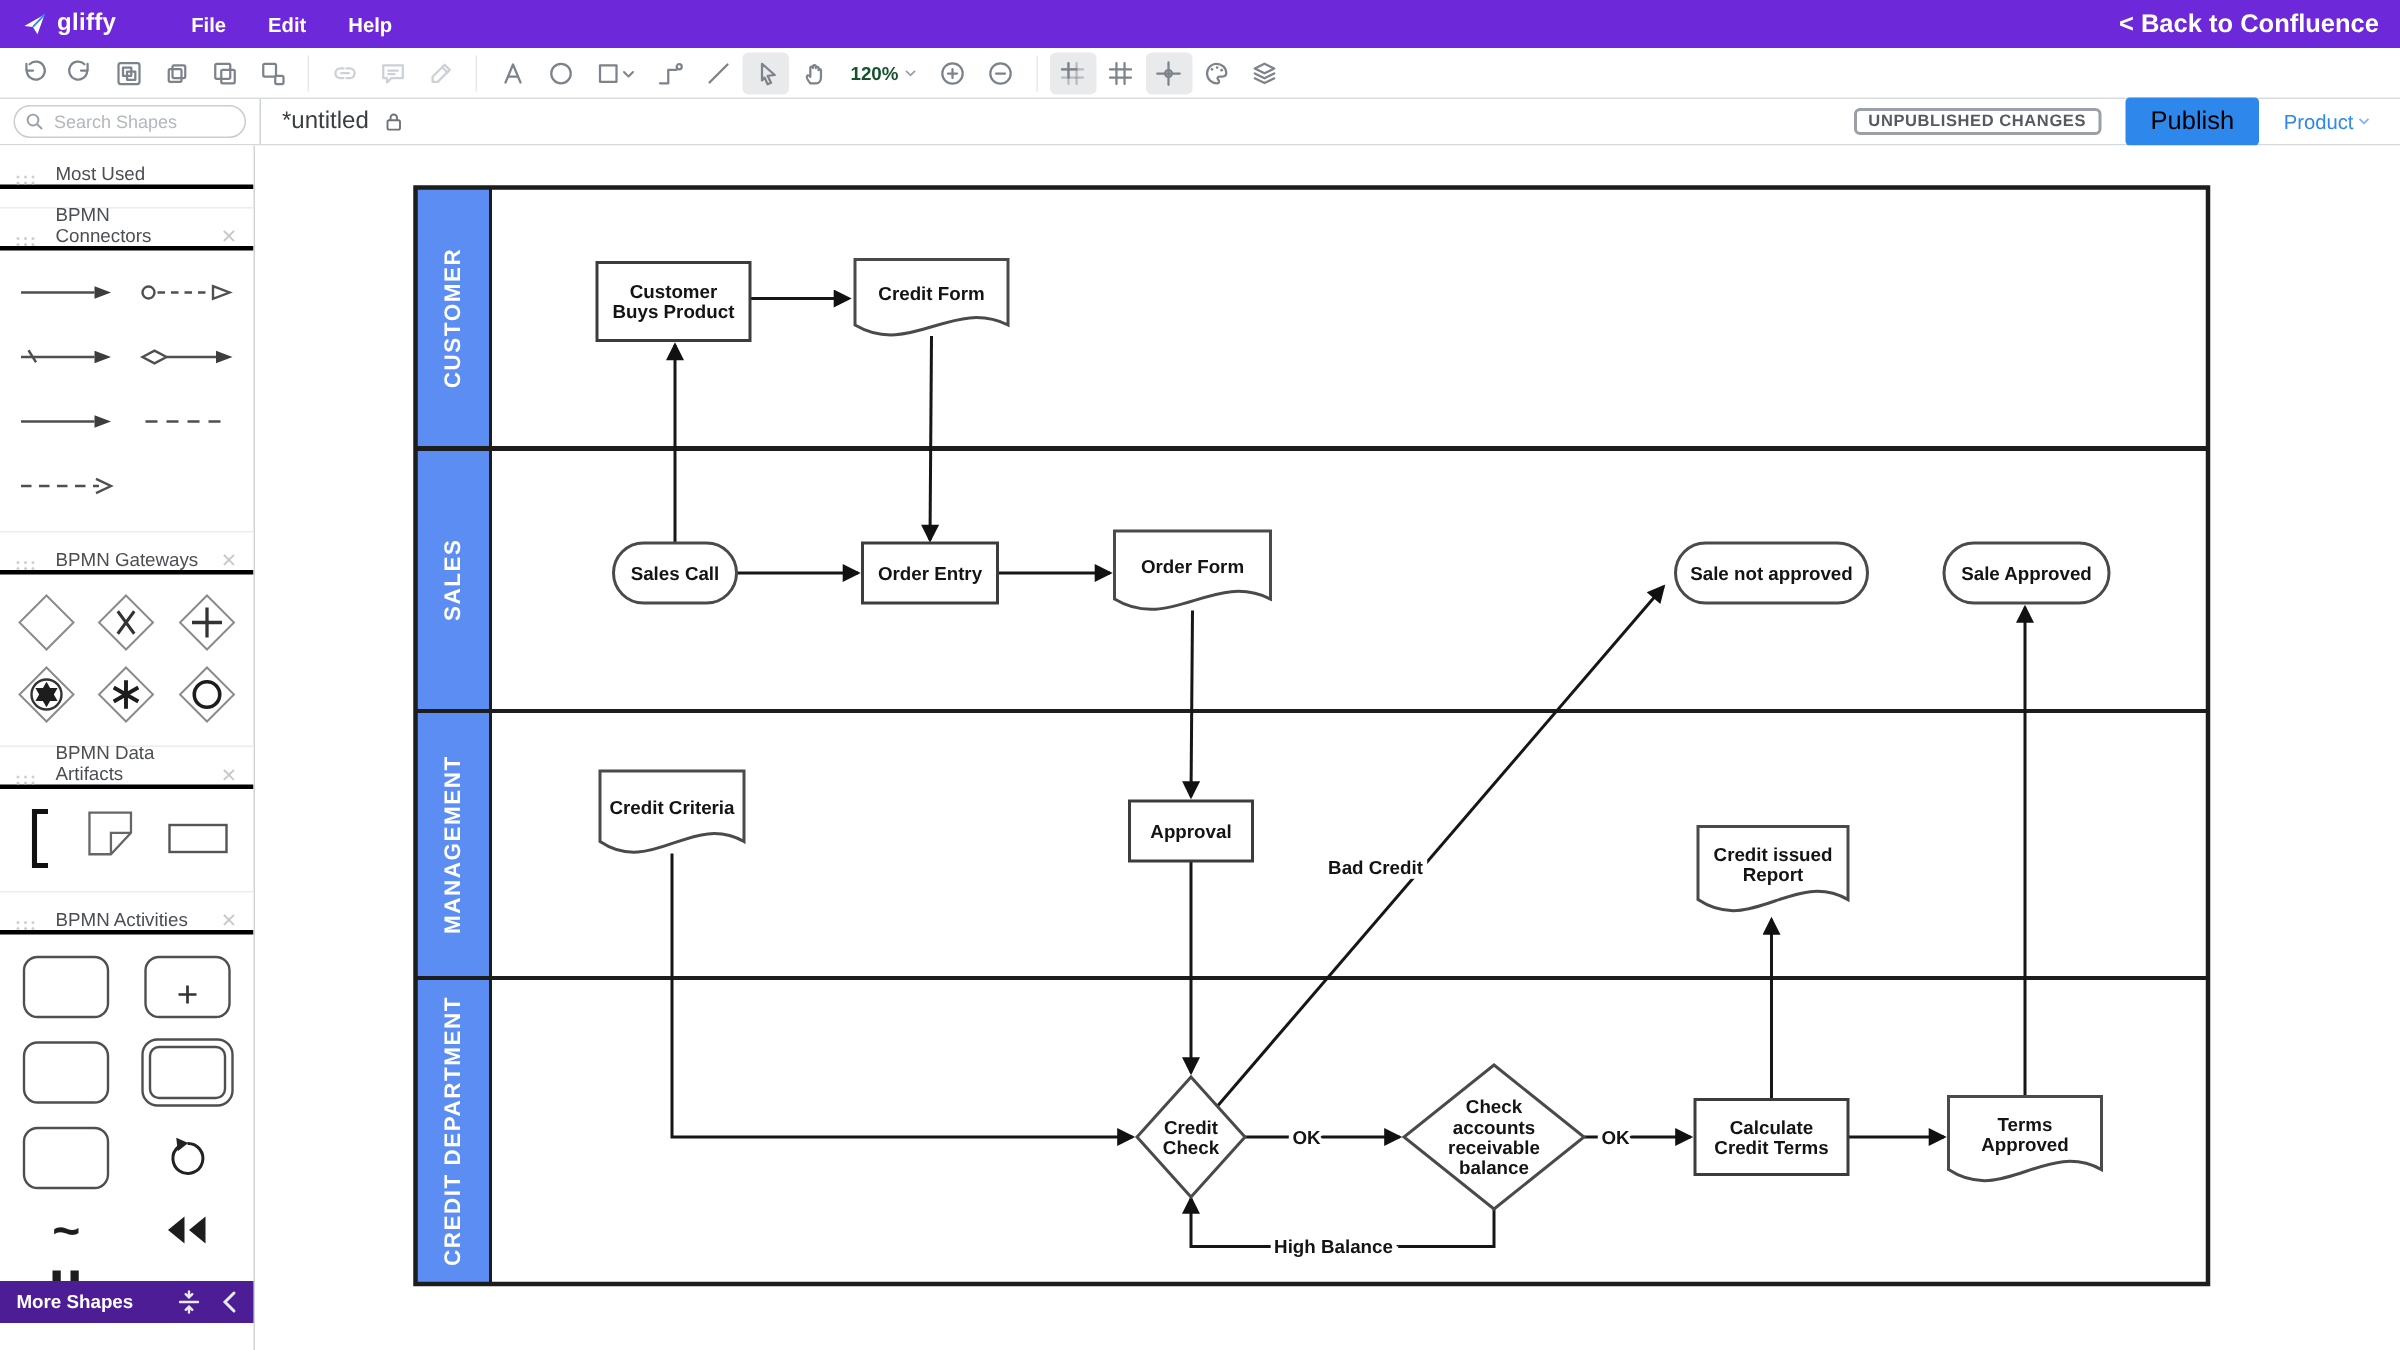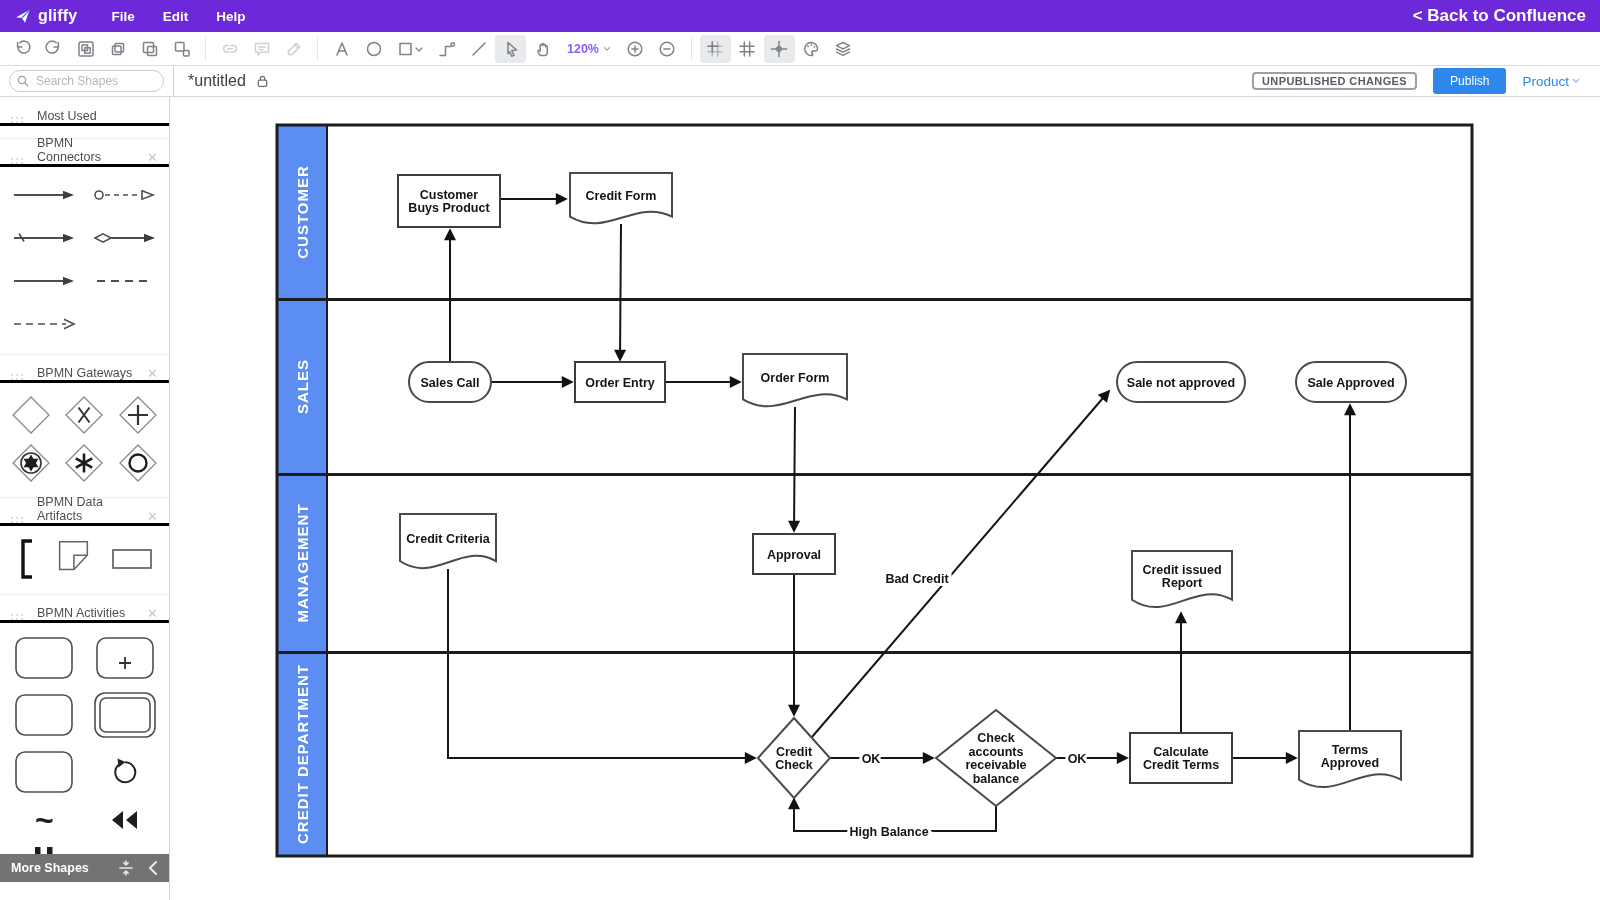--- a/index.html
+++ b/index.html
@@ -3,46 +3,46 @@
 <meta charset="utf-8">
 <style>
   * { margin:0; padding:0; box-sizing:border-box; }
   html,body { width:1600px; height:900px; overflow:hidden; }
   body { font-family:"Liberation Sans", sans-serif; background:#fff; }
   #app { position:relative; width:1600px; height:900px; background:#fff; }
 
   
   .app-header { height:32px; background:#6d28d9; display:flex; align-items:center; padding:0 14px; color:#fff; }
   .logo { display:flex; align-items:center; gap:6px; font-weight:bold; font-size:16px; letter-spacing:.2px; }
-  .menus { display:flex; gap:28px; margin-left:34px; font-size:13.5px; font-weight:bold; }
+  .menus { display:flex; gap:28px; margin-left:50px; font-size:13.5px; font-weight:bold; }
   .menus span { cursor:default; }
   .back-link { margin-left:auto; font-size:17px; font-weight:bold; }
 
   
   .toolbar { height:34px; border-bottom:1px solid #dadde0; display:flex; align-items:center; padding:0 6px; gap:1px; background:#fff; }
   .tbtn { width:31px; height:28px; display:flex; align-items:center; justify-content:center; color:#7d838b; border-radius:4px; }
   .tbtn svg { stroke:currentColor; fill:none; stroke-width:1.5; stroke-linecap:round; stroke-linejoin:round; }
   .tbtn.disabled { color:#ccd1d7; }
   .tbtn.active { background:#e9eaeb; }
   .tb-sep { width:1px; height:24px; background:#e6e8ea; margin:0 7px; }
-  .zoom-select { display:flex; align-items:center; gap:4px; color:#8b5cf6; font-size:12.5px; font-weight:bold; padding:0 8px;justify-content:center; }
+  .zoom-select { display:flex; align-items:center; gap:4px; color:#14532d; font-size:12.5px; font-weight:bold; padding:0 8px;justify-content:center; }
   .zoom-select .chev { color:#9aa0a6; }
 
   
   .subrow { height:31px; display:flex; border-bottom:1px solid #d6d9db; }
   .search-cell { width:174px; border-right:1px solid #cfd3d6; padding:4px 9px; position:relative; }
   .search-cell input { width:100%; height:22px; border:1px solid #c9cdd1; border-radius:12px; font-size:12px; padding:0 8px 0 26px; color:#555; outline:none; font-family:"Liberation Sans",sans-serif; }
   .search-cell input::placeholder { color:#b3b8bd; }
   .search-icon { position:absolute; left:17px; top:9px; color:#9aa0a6; }
   .title-cell { flex:1; display:flex; align-items:center; padding:0 20px 0 14px; }
   .doc-title { font-size:16px; color:#3b3e42; }
   .lock { margin-left:9px; color:#6d7278; display:flex; }
   .title-right { margin-left:auto; display:flex; align-items:center; gap:16px; }
   .status-badge { border:2px solid #9aa0a6; border-radius:4px; color:#555b61; font-size:11px; font-weight:bold; padding:1px 8px; letter-spacing:.4px;text-align:center; }
-  .publish-btn { background:#2e87ea; color:#ffffff; border:none; border-radius:3px; font-size:12px; padding:6px 17px; font-family:"Liberation Sans",sans-serif; }
+  .publish-btn { background:#2e87ea; color:#000000; border:none; border-radius:3px; font-size:17px; padding:6px 17px; font-family:"Liberation Sans",sans-serif; }
   .options-link { color:#2e87ea; font-size:13.5px; display:flex; align-items:center; gap:3px; }
 
   
   .main { display:flex; height:803px; }
   .sidepanel { width:170px; border-right:1px solid #cfd3d6; position:relative; overflow:hidden; background:#fff; }
   .canvas { flex:1; position:relative; background:#fff; }
   .canvas svg { position:absolute; left:0; top:0; }
 
   
   .sec-header { height:29px; display:flex; align-items:flex-end; gap:13px; padding:0 11px; border-top:1px solid #ececec; border-bottom:3px solid #000000; color:#4b4f54; font-size:12.5px; background:#fff; }
@@ -51,21 +51,21 @@
   .drag-dots i { width:2px; height:2px; background:#cfcfcf; border-radius:50%; }
   .sec-close { margin-left:auto; color:#c6c9cc; font-size:13px; line-height:1; }
   .glyph-grid2 { display:grid; grid-template-columns:1fr 1fr; row-gap:27px; padding:20px 4px 22px; justify-items:center; align-items:center; }
   .glyph-grid3 { display:grid; grid-template-columns:repeat(3,1fr); row-gap:4px; padding:10px 4px 12px; justify-items:center; align-items:center; }
   .artifacts-row { display:flex; justify-content:space-around; align-items:center; padding:12px 8px 14px; }
   .act-grid { display:grid; grid-template-columns:1fr 1fr; row-gap:10px; padding:12px 4px; justify-items:center; align-items:center; }
   .shape-glyph { display:flex; align-items:center; justify-content:center; }
   .shape-glyph svg { stroke:#4f4f4f; fill:none; stroke-width:1.6; }
   .tilde { font-size:32px; font-weight:bold; color:#1d1d1d; line-height:30px; }
 
-  .more-shapes { position:absolute; left:0; bottom:18px; width:170px; height:28px; background:#737373; color:#fff; display:flex; align-items:center; padding:0 11px; gap:10px; z-index:3; }
+  .more-shapes { position:absolute; left:0; bottom:18px; width:170px; height:28px; background:#4c1d95; color:#fff; display:flex; align-items:center; padding:0 11px; gap:10px; z-index:3; }
   .more-shapes .label { font-size:12.5px; font-weight:bold; }
   .more-shapes .icons { margin-left:auto; display:flex; align-items:center; gap:12px; color:#e8eaec; }
   .more-shapes svg { stroke:currentColor; fill:none; stroke-width:1.6; stroke-linecap:round; }
 </style>
 </head>
 <body>
 
 <div id="app">
 
   <div class="app-header">

